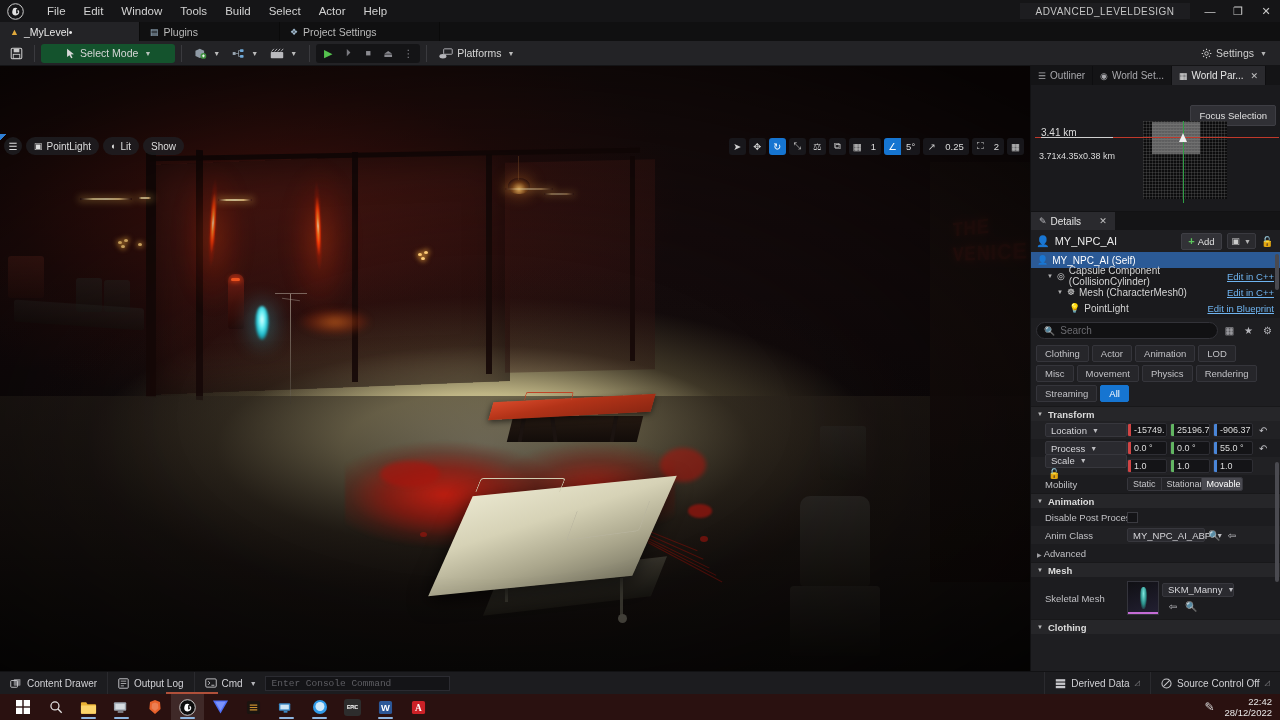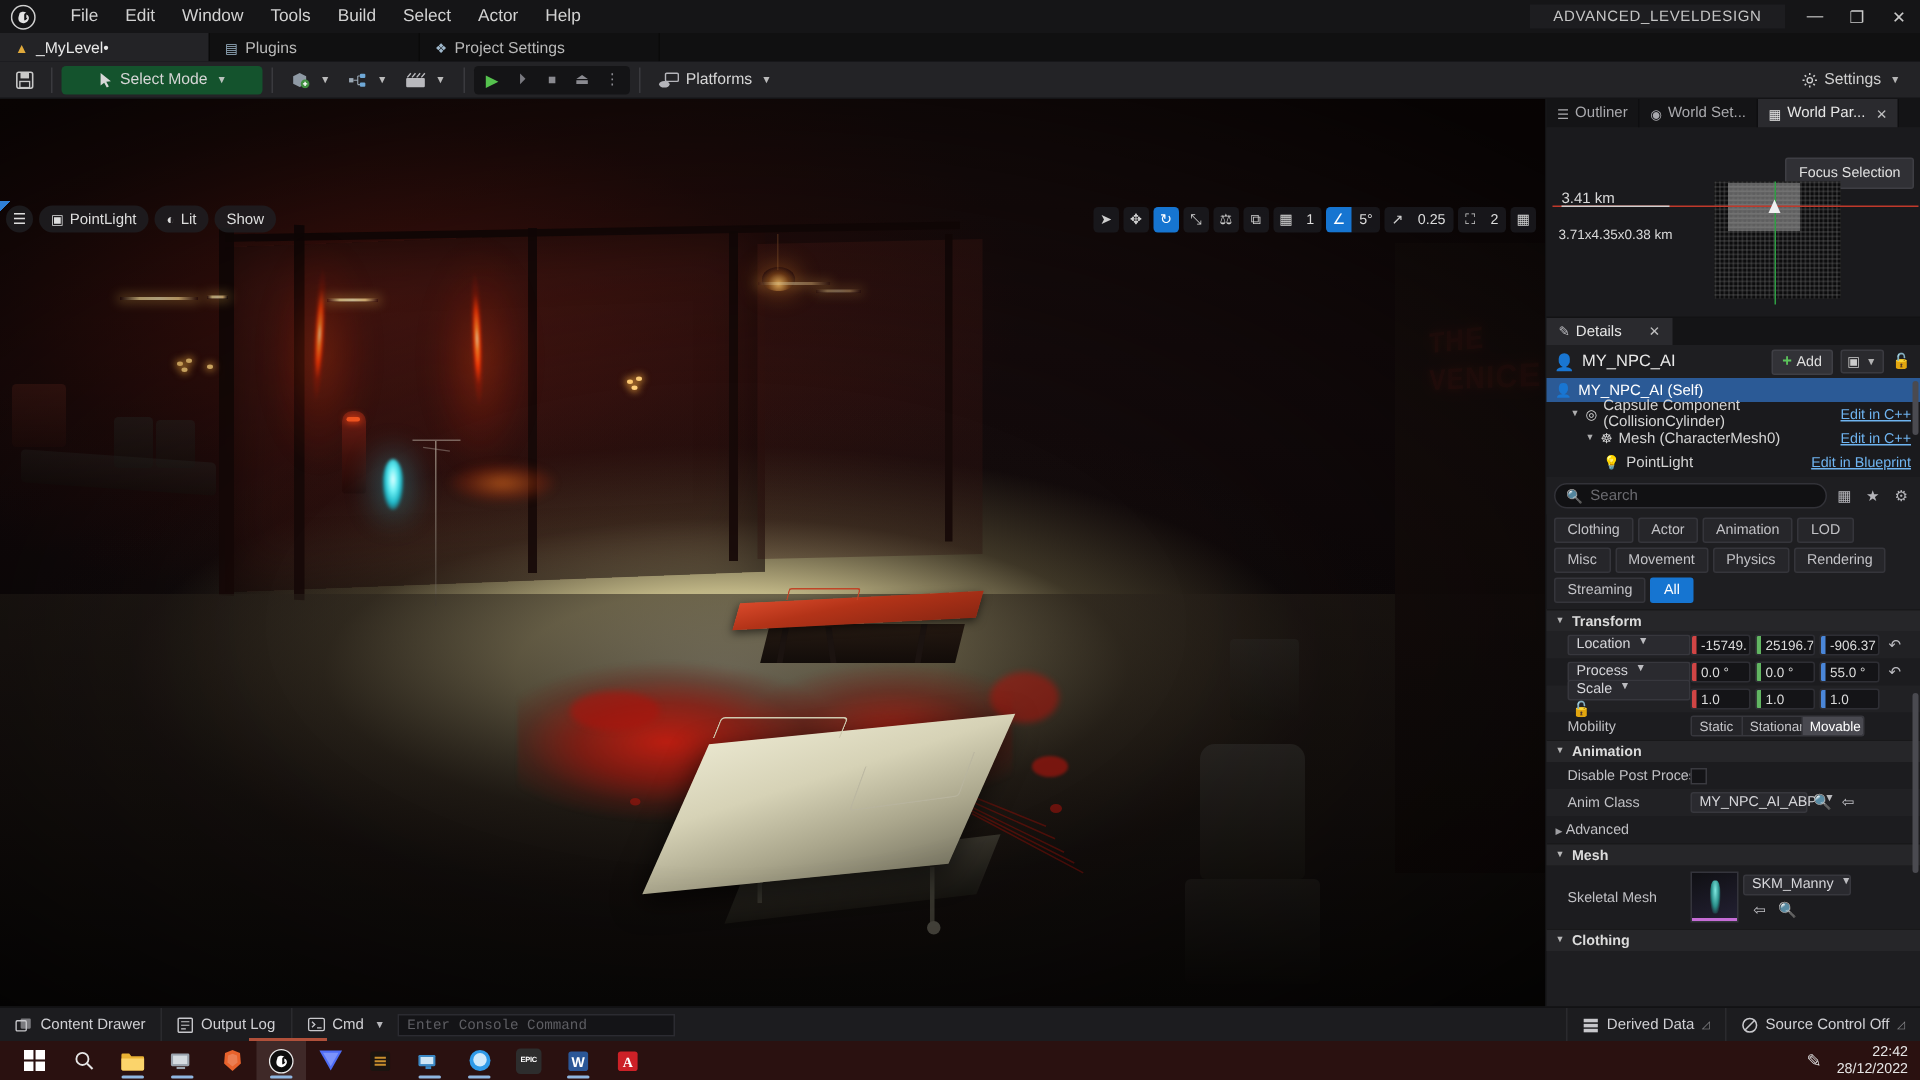--- a/index.html
+++ b/index.html
@@ -347,21 +347,21 @@
     border-radius: 2px; padding: 2px 8px; }
   .chip.on { background: #1675d1; border-color: #1675d1; color: #fff; }
 
   .sect-head { display: flex; align-items: center; gap: 5px; height: 15px; padding: 0 6px;
     background: #262629; font-size: 9.5px; color: #dcdcdc; font-weight: bold; border-top: 1px solid #18181a; }
   .prow { display: flex; align-items: center; height: 18px; padding: 0 4px 0 0; font-size: 9.5px; color: #c6c6ca; }
   .prow:nth-child(odd) { background: #212124; }
   .prow:nth-child(even) { background: #1c1c1f; }
   .plabel { width: 96px; padding-left: 14px; color: #c0c0c4; font-size: 9.5px; white-space: nowrap; overflow: hidden; }
   .pctl { flex: 1; display: flex; align-items: center; gap: 3px; }
-  .dd { display: flex; gap: 3px; background: #2a2a2f; border: 1px solid #37373d;
+  .dd { display: flex; align-items: center; gap: 3px; background: #2a2a2f; border: 1px solid #37373d;
     border-radius: 2px; height: 14px; padding: 0 5px; font-size: 9.5px; color: #d6d6da; }
   .vec { display: flex; gap: 3px; }
   .vfield { display: flex; align-items: center; height: 14px; width: 40px; background: #141417;
     border: 1px solid #2e2e34; border-radius: 2px; overflow: hidden; }
   .vbar { width: 3px; height: 100%; }
   .vbar.x { background: #d04545; } .vbar.y { background: #62b562; } .vbar.z { background: #4a86d8; }
   .vval { font-size: 9px; color: #dcdcdc; padding-left: 3px; white-space: nowrap; overflow: hidden; }
   .reset { margin-left: 3px; color: #bdbdc2; font-size: 10px; }
   .lockico { font-size: 10px; color: #b9b9be; margin-left: 3px; }
   .mob { display: flex; border: 1px solid #37373d; border-radius: 2px; overflow: hidden; height: 14px; }

